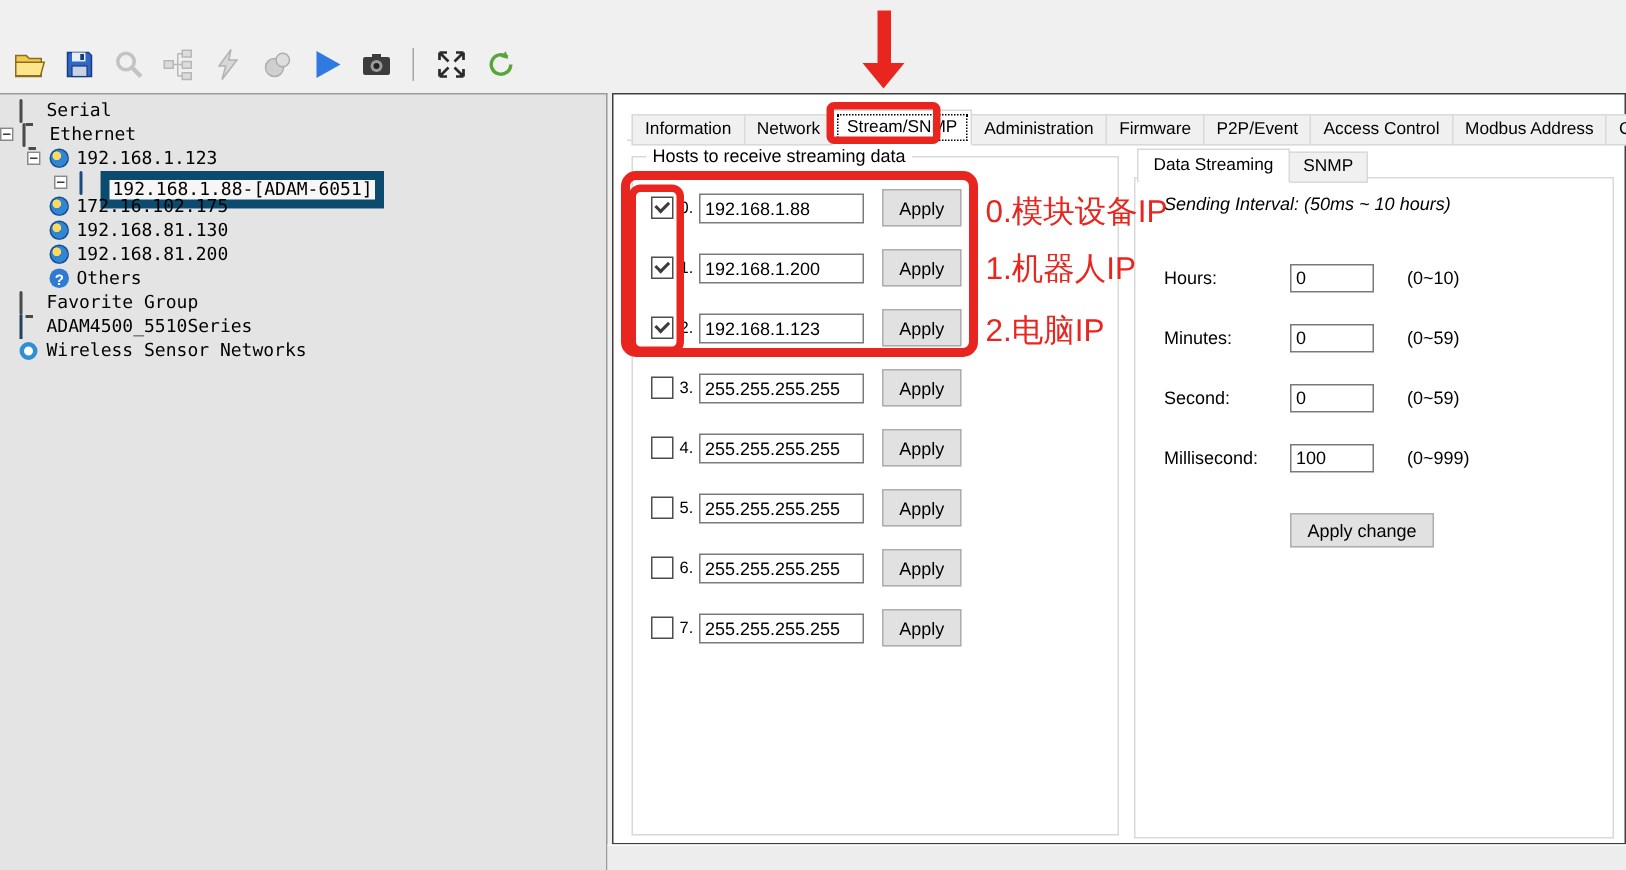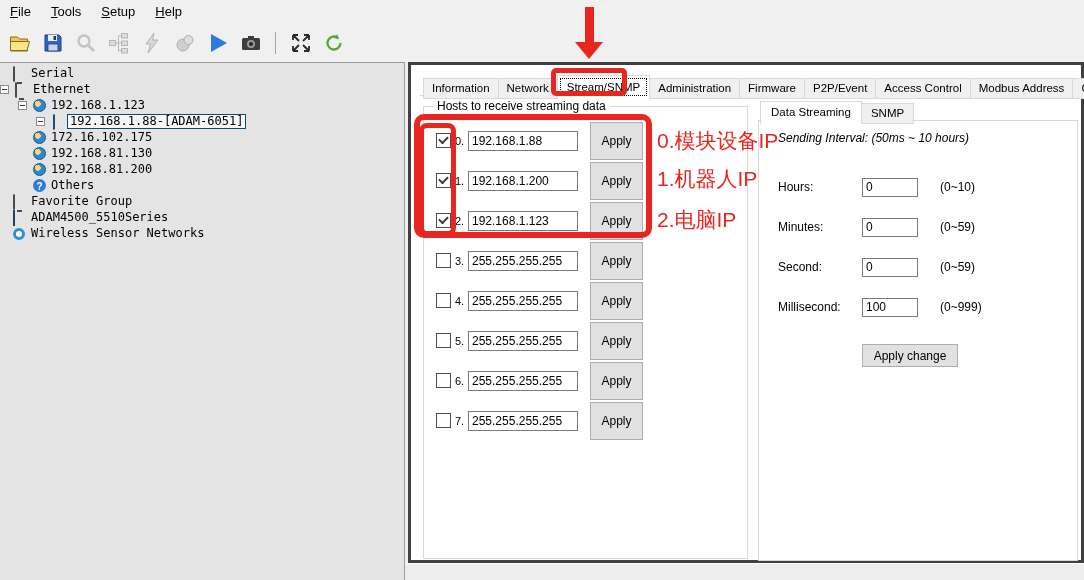--- a/index.html
+++ b/index.html
@@ -18,42 +18,42 @@
   .tb-div{width:1px;height:22px;background:#a6a6a6;margin:0 8px;}
 
   
   .tree-panel{position:absolute;left:0;top:62px;width:405px;height:518px;background:#e4e4e4;
               border-top:1px solid #9b9b9b;border-right:1px solid #9b9b9b;box-sizing:border-box;padding-top:3px;}
   .tree-row{position:relative;height:16px;font-family:"DejaVu Sans Mono",monospace;font-size:12px;cursor:default;}
   .tree-exp{position:absolute;top:3px;width:9px;height:9px;background:#fff;border:1px solid #898989;box-sizing:border-box;}
   .tree-exp::after{content:"";position:absolute;left:1px;right:1px;top:3px;height:1px;background:#3b3b3b;}
   .tree-ico{position:absolute;top:1px;width:14px;height:14px;}
   .tree-label{position:absolute;top:1px;line-height:13px;padding:0 2px;white-space:pre;}
-  .tree-row.selected .tree-label{background:#f6f6f6;border:1px solid #0c4a6e;top:0;}
+  .tree-row.selected .tree-label{background:#f6f6f6;border:6px solid #0c4a6e;top:0;}
 
   
   .ico-serial-monitor,.ico-ethernet-monitor,.ico-favorite{width:13px;height:10px;border:1px solid #4a4a4a;background:#cfd6de;border-radius:1px;position:relative;margin-top:1px;box-sizing:border-box;}
   .ico-serial-monitor::before,.ico-ethernet-monitor::before,.ico-favorite::before{content:"";position:absolute;inset:1px;background:#3aa0e8;}
   .ico-ethernet-monitor::before{background:#1f6fd0;}
   .ico-favorite::before{background:#9fb0c4;}
   .ico-serial-monitor::after,.ico-ethernet-monitor::after,.ico-favorite::after{content:"";position:absolute;left:3px;bottom:-3px;width:5px;height:2px;background:#4a4a4a;}
   .ico-globe{width:13px;height:13px;border-radius:50%;box-sizing:border-box;border:1px solid #14508f;
              background:radial-gradient(circle at 35% 35%,#ffd95e 0 27%,#2f86d6 30% 75%,#1b5fa8 100%);}
   .ico-module{width:10px;height:13px;margin-left:2px;border:1px solid #1b4a7e;border-radius:2px;box-sizing:border-box;background:linear-gradient(#7db9e8,#2767a8);position:relative;}
   .ico-module::before{content:"";position:absolute;left:1px;right:1px;top:2px;height:2px;background:#d7e8f6;}
   .ico-gcl{width:13px;height:10px;margin-top:2px;border-radius:1px;background:linear-gradient(90deg,#d03022 0 4px,#2bb24c 4px 9px,#2448c8 9px 13px);}
   .ico-others{width:13px;height:13px;border-radius:50%;background:#2e7bd6;text-align:center;}
   .ico-others::before{content:"?";color:#fff;font:bold 10px/13px "Liberation Sans",sans-serif;}
   .ico-adam4500{width:12px;height:13px;border:1px solid #24425e;box-sizing:border-box;background:linear-gradient(#8fb9dc,#35618c);position:relative;}
   .ico-adam4500::before{content:"";position:absolute;left:1px;right:1px;top:2px;height:2px;background:#ffd95e;}
   .ico-wireless{width:12px;height:12px;border:3px solid #2e8fd6;border-radius:50%;box-sizing:border-box;background:#fff;margin-top:1px;}
 
   
   .main-panel{position:absolute;left:408px;top:62px;width:676px;height:501px;background:#fff;
-              border:3px solid #404040;box-sizing:border-box;}
+              border:1px solid #404040;box-sizing:border-box;}
   .main-panel::before{content:"";position:absolute;left:9px;right:5px;top:30px;border-top:1px solid #d9d9d9;}
   .tab-row{position:absolute;left:12px;top:12px;display:flex;align-items:flex-end;z-index:2;}
   .tab{font-size:11.5px;padding:3px 8px 4px;background:#f0f0f0;border:1px solid #d9d9d9;margin-left:-1px;cursor:default;white-space:nowrap;}
   .tab:first-child{margin-left:0;}
   .tab.active{background:#fff;border-bottom-color:#fff;padding:5px 9px 5px;margin-top:-2px;position:relative;z-index:3;
               outline:1px dotted #000;outline-offset:-4px;}
   .sub-tab-row{position:absolute;left:349px;top:36px;display:flex;align-items:flex-end;z-index:2;}
   .sub-tab{font-size:11.5px;padding:3px 9px 4px;background:#f0f0f0;border:1px solid #d9d9d9;margin-left:-1px;cursor:default;}
   .sub-tab:first-child{margin-left:0;}
   .sub-tab.active{background:#fff;border-bottom-color:#fff;padding:4px 10px 5px;position:relative;z-index:3;}
@@ -61,21 +61,21 @@
   
   .groupbox{position:absolute;left:12px;top:41px;width:325px;height:453px;border:1px solid #d9d9d9;box-sizing:border-box;}
   .groupbox-title{position:absolute;left:9px;top:-8px;background:#fff;padding:0 4px;font-size:12px;white-space:nowrap;}
   .hosts{position:absolute;left:12px;top:22px;display:flex;flex-direction:column;gap:17px;}
   .host-row{display:flex;align-items:center;height:23px;}
   .host-cb{width:13px;height:13px;border:1px solid #4d4d4d;background:#fff;position:relative;margin-right:4px;flex:0 0 auto;}
   .host-cb.checked::after{content:"";position:absolute;left:2px;top:2px;width:7px;height:4px;
        border-left:2px solid #3c3c3c;border-bottom:2px solid #3c3c3c;transform:rotate(-45deg);}
   .host-idx{font-size:11px;width:13px;flex:0 0 auto;}
   .host-input{width:102px;height:16px;border:1px solid #7a7a7a;font:12px "Liberation Sans",sans-serif;padding:1px 3px;flex:0 0 auto;}
-  .host-apply{width:53px;height:38px;margin-left:12px;background:#e1e1e1;border:1px solid #adadad;
+  .host-apply{width:53px;height:25px;margin-left:12px;background:#e1e1e1;border:1px solid #adadad;
        font:12px "Liberation Sans",sans-serif;cursor:default;flex:0 0 auto;}
 
   
   .sub-panel{position:absolute;left:347px;top:55px;width:320px;height:441px;background:#fff;border:1px solid #d9d9d9;box-sizing:border-box;}
   .interval-title{position:absolute;left:19px;top:10px;font-size:12px;font-style:italic;}
   .fields{position:absolute;left:19px;top:56px;display:flex;flex-direction:column;gap:20px;}
   .field-row{display:flex;align-items:center;height:20px;font-size:12px;}
   .field-label{width:84px;flex:0 0 auto;}
   .field-input{width:48px;height:15px;border:1px solid #7a7a7a;font:12px "Liberation Sans",sans-serif;padding:1px 3px;flex:0 0 auto;}
   .field-range{margin-left:22px;}
@@ -93,26 +93,20 @@
   .ann-big-box{left:414px;top:114px;width:238px;height:124px;border:6px solid var(--ann,#e8261f);border-radius:10px;box-sizing:border-box;}
   .ann-cb-box{left:419px;top:123px;width:37px;height:113px;border:5px solid var(--ann,#e8261f);border-radius:8px;box-sizing:border-box;}
   .ann-note{left:657px;color:var(--ann,#e8261f);font-size:21px;font-weight:500;white-space:nowrap;
             font-family:"Liberation Sans",sans-serif;}
 </style>
 </head>
 <body>
 
 <div class="app">
 
-  <div class="menubar">
-      <div class="menu-item"><u>F</u>ile</div>
-      <div class="menu-item"><u>T</u>ools</div>
-      <div class="menu-item"><u>S</u>etup</div>
-      <div class="menu-item"><u>H</u>elp</div>
-    </div>
   <div class="toolbar">
       <span class="tb-btn">
         <svg width="22" height="22" viewBox="0 0 22 22">
           <path d="M1.5 5h7l2 2h8v12h-17z" fill="#f2c94c" stroke="#8a6d1f"></path>
           <path d="M1.5 9.5h19l-2.5 9h-16.5z" fill="#fce58a" stroke="#8a6d1f"></path>
         </svg>
       </span>
       <span class="tb-btn">
         <svg width="22" height="22" viewBox="0 0 22 22">
           <path d="M3 3h14l2 2v14H3z" fill="#2e66c9" stroke="#1a3c78"></path>

